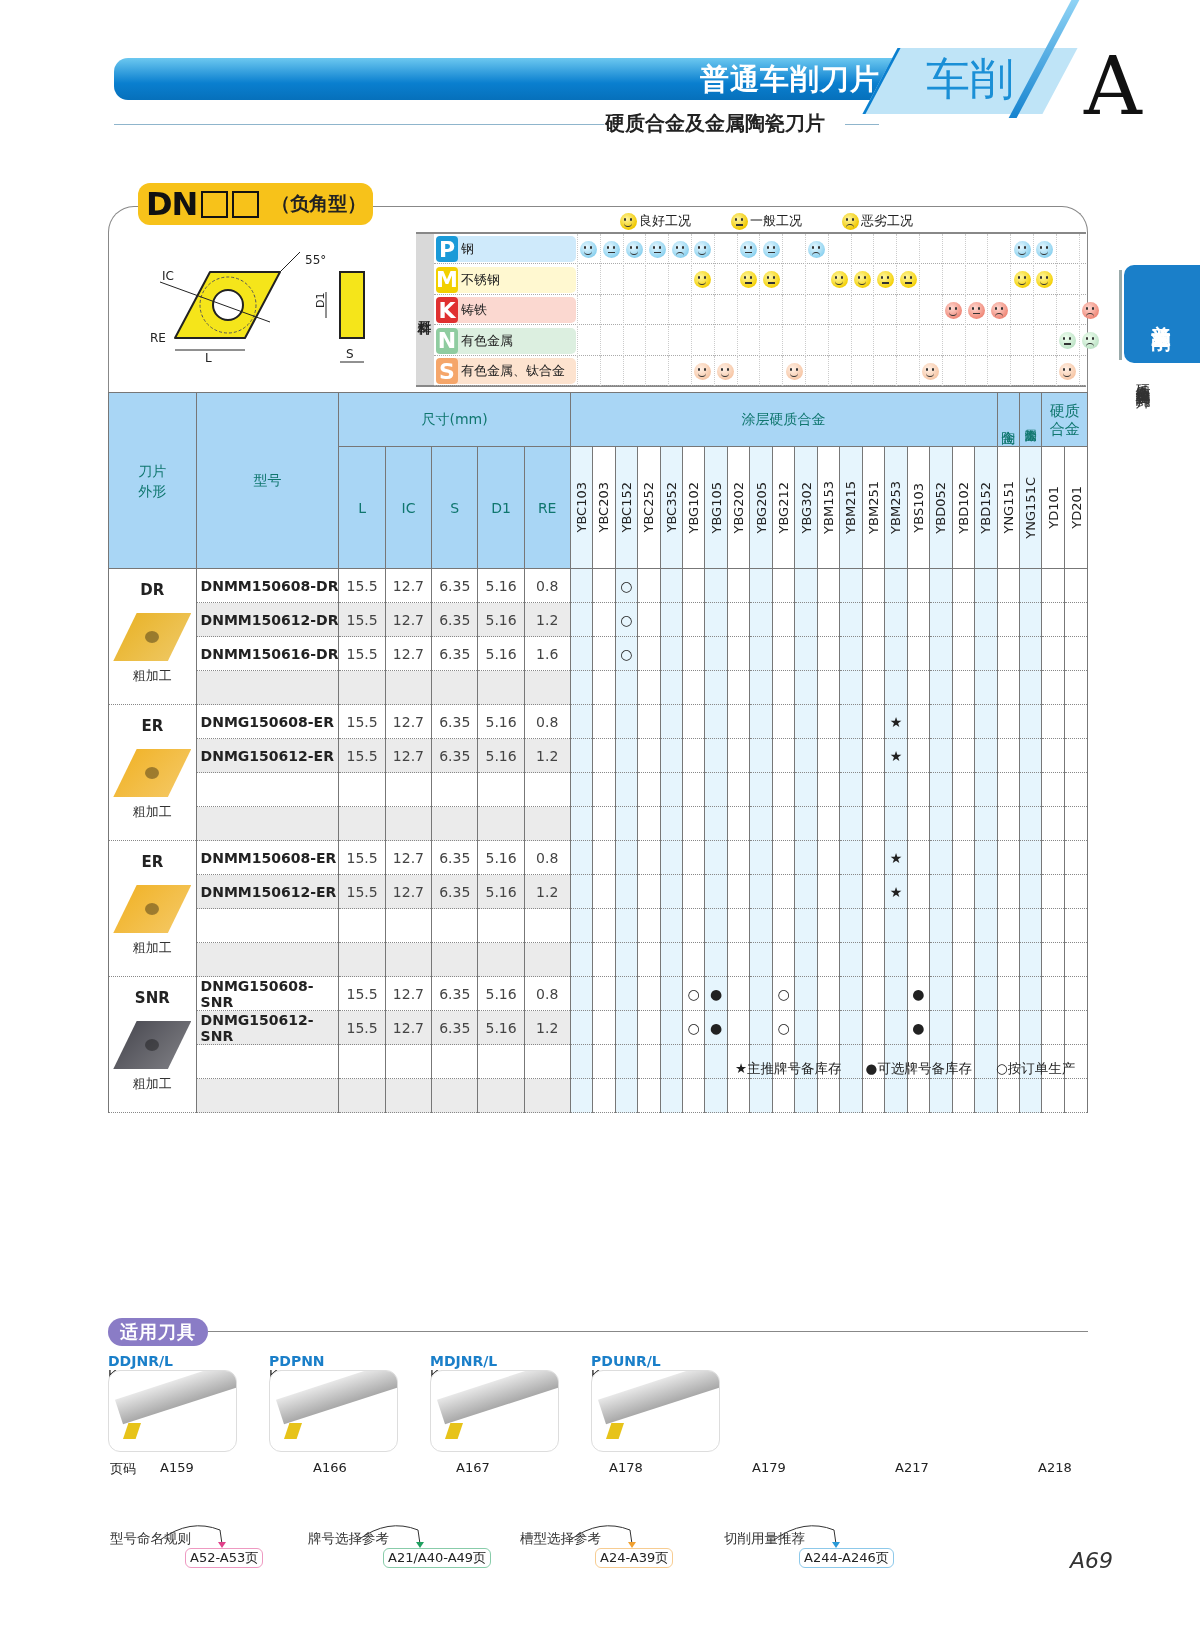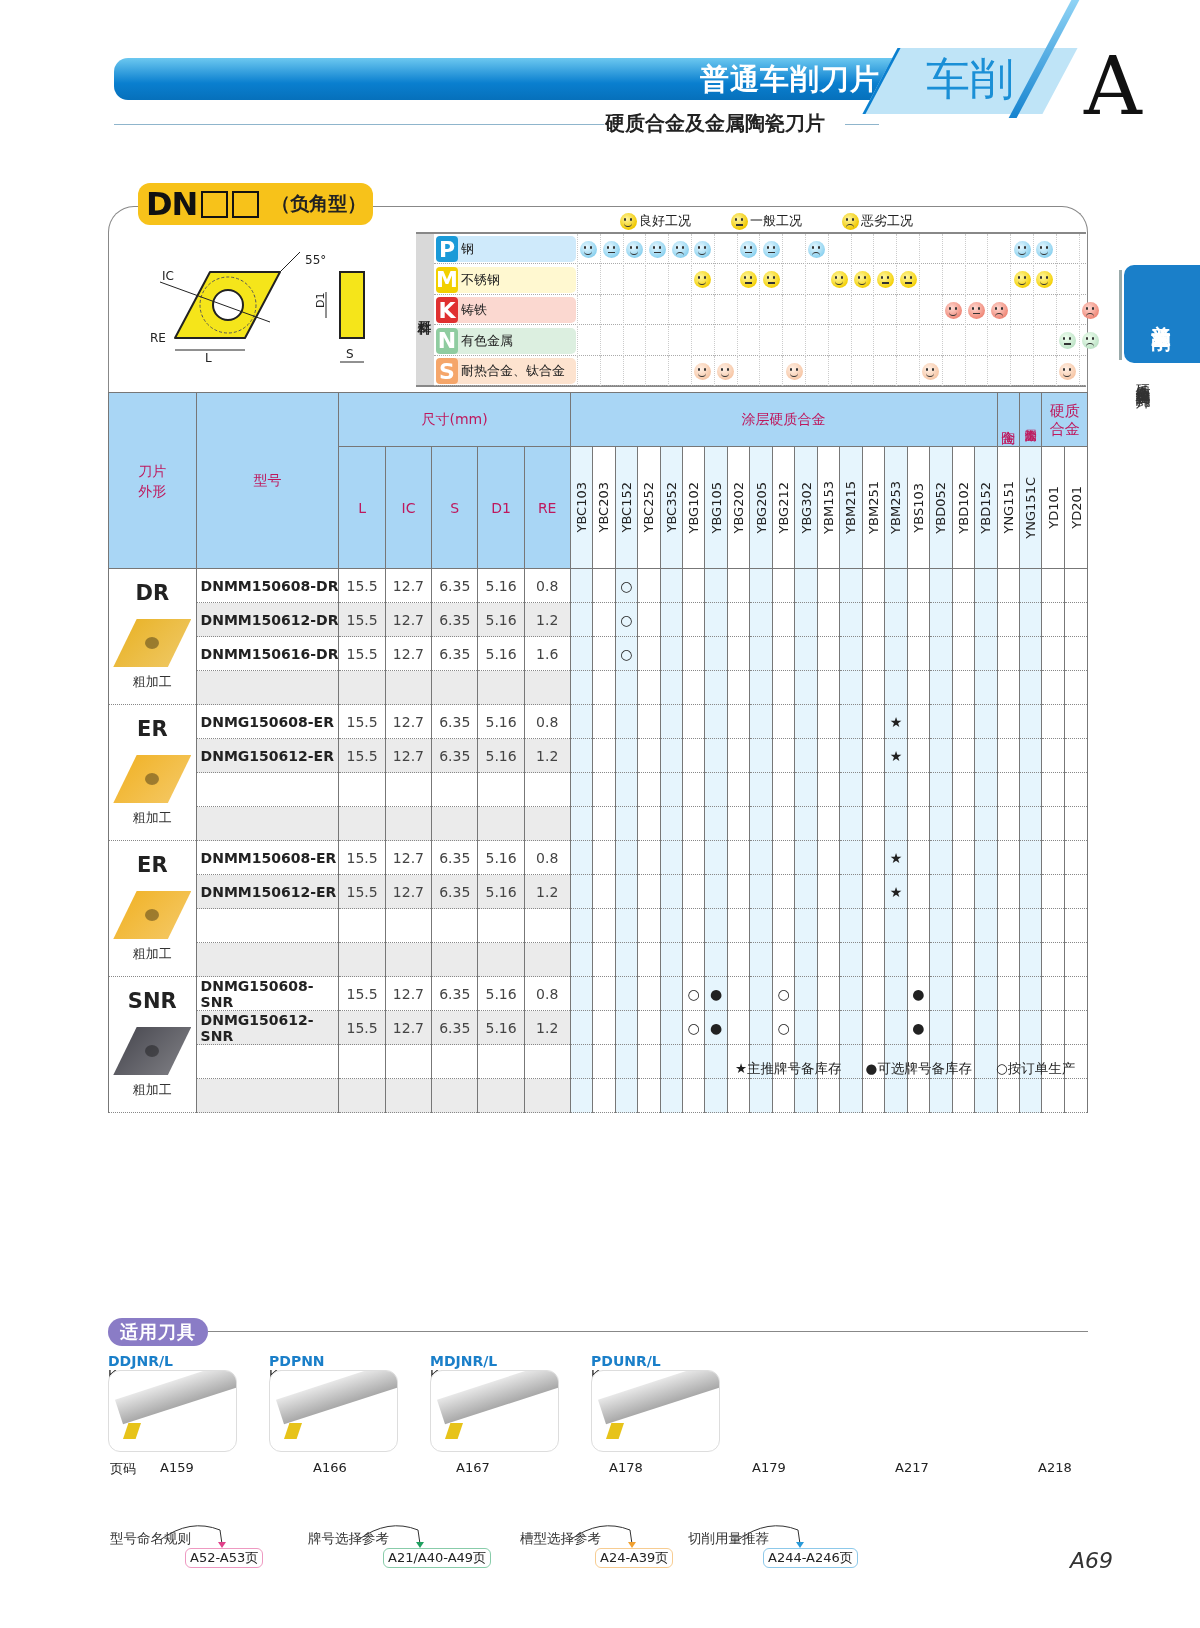--- a/index.html
+++ b/index.html
@@ -45,31 +45,31 @@
 .mrow{position:absolute;left:434px;height:30px;width:652px;border-bottom:1px dotted #aaa}
 .mlabel{position:absolute;left:2px;top:2px;width:140px;height:26px;border-radius:5px;display:flex;align-items:center;font-size:13px}
 .mlabel .L{width:22px;height:26px;border-radius:4px;color:#fff;font-weight:900;font-size:22px;display:flex;align-items:center;justify-content:center;margin-right:3px}
 .mcells{position:absolute;left:143px;top:0;height:30px;display:flex}
 .mcell{width:22.8px;height:30px;border-left:1px dotted #ccc;display:flex;align-items:center;justify-content:center}
 
 .diag{left:150px;top:250px;width:230px;height:120px}
 
 .mtable{left:108px;top:392px;width:980px;border-collapse:collapse;position:absolute;font-size:14px}
 .mtable td,.mtable th{border:1px solid #777;padding:0;}
-.th{background:#a9d6f5;font-weight:normal;color:#be185d}
+.th{background:#a9d6f5;font-weight:normal;color:#0f766e}
 .gcol{width:22.8px;height:122px;}
 .gcol div{writing-mode:vertical-rl;transform:rotate(180deg);font-size:13px;margin:auto;}
 .row td{height:34px;border-top:1px dotted #888;border-bottom:1px dotted #888}
 .model{font-weight:bold;font-size:14px;padding-left:4px!important}
 .num{text-align:center;color:#444}
 .alt{background:#ebebeb}
 .stripe{background:#e6f5fd}
 .mark{text-align:center;font-size:14px}
 .shape{text-align:center;vertical-align:top;background:#fff}
-.shape .code{font-weight:bold;font-size:21px;margin-top:12px}
+.shape .code{font-weight:bold;font-size:15px;margin-top:12px}
 .shape .rough{font-size:13px;color:#333;margin-top:6px}
 .ins{width:78px;height:48px;margin:14px auto 0;clip-path:polygon(30% 0,100% 0,70% 100%,0 100%);display:flex;align-items:center;justify-content:center}
 .ins::after{content:"";width:14px;height:12px;border-radius:50%;background:rgba(0,0,0,.35)}
 .footleg{left:735px;top:1060px;font-size:13.5px;display:flex;gap:24px}
 
 .toolhdr{left:108px;top:1318px;width:100px;height:28px;background:#8a7cc6;border-radius:14px;color:#fff;font-weight:bold;font-size:18px;display:flex;align-items:center;justify-content:center;letter-spacing:1px}
 .toolline{left:208px;top:1331px;width:880px;height:1px;background:#888}
 .tools{left:108px;top:1354px;display:flex;gap:32px}
 .tool{width:129px;position:relative}
 .tool .tname{color:#1a7fc9;font-weight:bold;font-size:14px;line-height:14px}
@@ -319,21 +319,21 @@
           <i class="face n c-n"></i>
         </div>
         <div class="mcell">
           <i class="face b c-n"></i>
         </div>
       </div>
     </div>
     <div class="mrow abs" style="top: 356px;">
       <div class="mlabel" style="background:#fde3cf">
         <span class="L" style="background:#f5a66a">S</span>
-        <span>耐热合金、钛合金</span>
+        <span>有色金属、钛合金</span>
       </div>
       <div class="mcells">
         <div class="mcell"></div>
         <div class="mcell"></div>
         <div class="mcell"></div>
         <div class="mcell"></div>
         <div class="mcell"></div>
         <div class="mcell">
           <i class="face g c-s"></i>
         </div>
@@ -1051,21 +1051,21 @@
     <div class="rp" style="left:75px;border-color:#20a06088">A21/A40-A49页</div>
     </div>
     <div class="ref" style="left:410px">
     <svg width="80" height="30">
         <path d="M10 22 Q40 0 70 12 L72 26" fill="none" stroke="#333" stroke-width="1"></path>
         <polygon points="68,24 76,24 72,30" fill="#f0a030"></polygon>
       </svg>
     <div class="rl">槽型选择参考</div>
     <div class="rp" style="left:75px;border-color:#f0a03088">A24-A39页</div>
     </div>
-    <div class="ref" style="left:578px">
+    <div class="ref" style="left:614px">
     <svg width="80" height="30">
         <path d="M10 22 Q40 0 70 12 L72 26" fill="none" stroke="#333" stroke-width="1"></path>
         <polygon points="68,24 76,24 72,30" fill="#2a9ad8"></polygon>
       </svg>
     <div class="rl">切削用量推荐</div>
     <div class="rp" style="left:75px;border-color:#2a9ad888">A244-A246页</div>
     </div>
   </div>
 <div class="abs pageno">A69</div>
 

